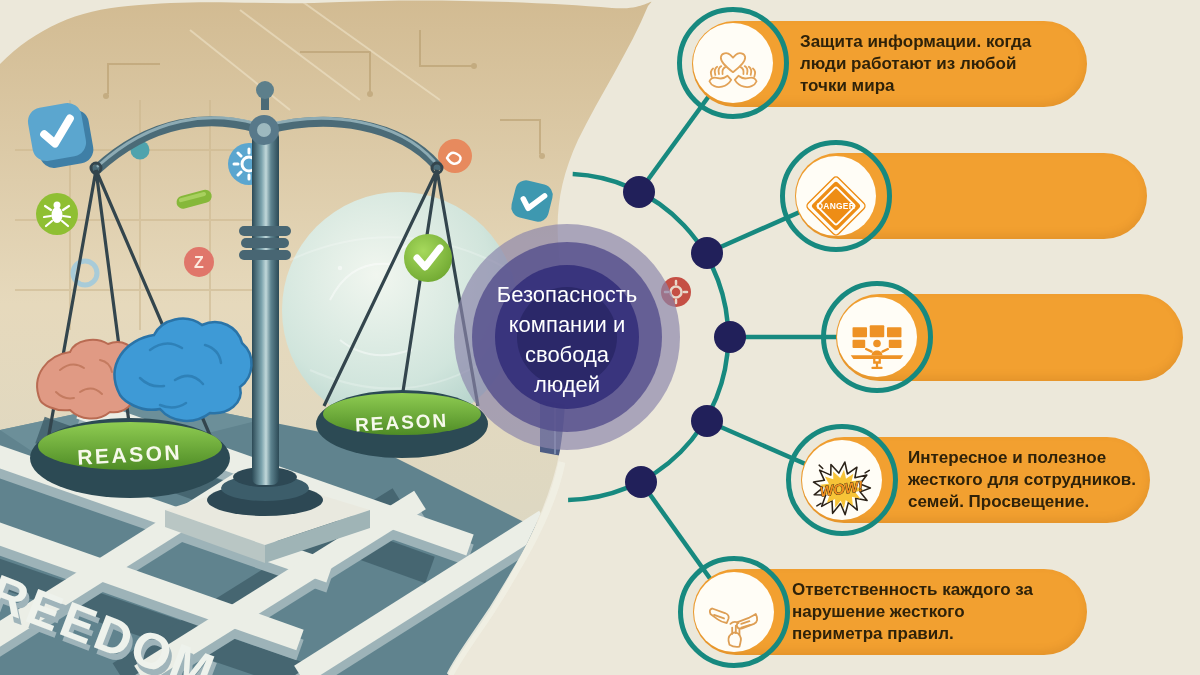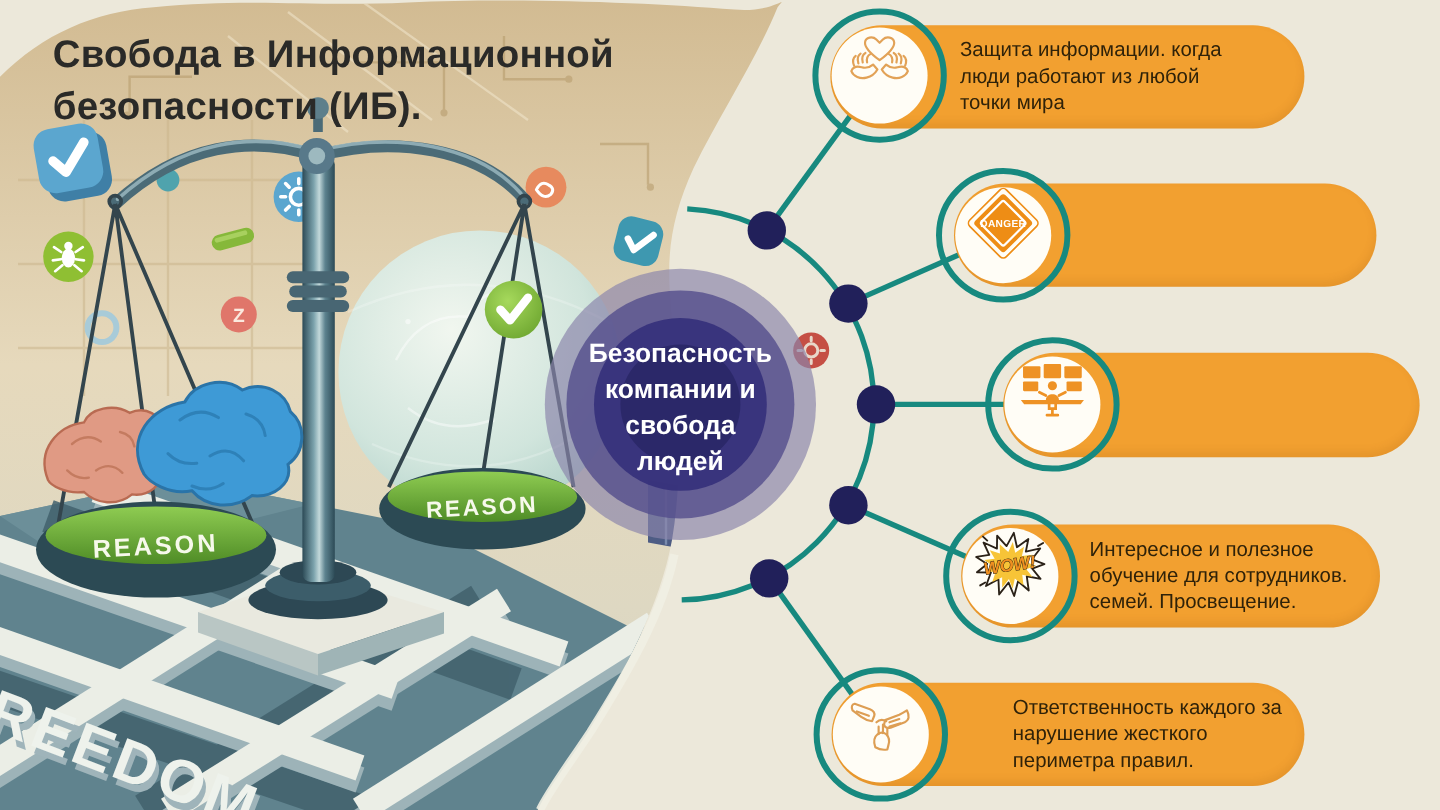--- a/index.html
+++ b/index.html
@@ -11,37 +11,37 @@
   body{background:var(--bg);font-family:"Liberation Sans","DejaVu Sans",sans-serif;position:relative;}
   #stage{position:absolute;left:0;top:0;width:1200px;height:675px;}
   #scene-svg{position:absolute;left:0;top:0;}
   .title{
     position:absolute;left:44px;top:24px;width:600px;
     font-size:32px;font-weight:800;line-height:1.35;color:var(--title);
     white-space:pre-line;letter-spacing:.2px;
   }
   .center-text{
     position:absolute;left:467px;top:280px;width:200px;text-align:center;
-    color:var(--center-text);font-weight:700;font-size:22px;line-height:30px;
+    color:var(--center-text);font-weight:400;font-size:22px;line-height:30px;
     white-space:pre-line;
   }
   .ring{
     position:absolute;width:112px;height:112px;border:5px solid var(--teal);
     border-radius:50%;z-index:3;
   }
   .pill{
     position:absolute;background:var(--pill);border-radius:44px;z-index:2;
     box-shadow:inset 0 -4px 8px rgba(120,60,0,.12);
   }
   .icon-circle{
     position:absolute;width:80px;height:80px;background:#fffdf6;border-radius:50%;
-    z-index:4;display:flex;align-items:flex-start;justify-content:center;
+    z-index:4;display:flex;align-items:flex-end;justify-content:center;
   }
   .item-text{
-    position:absolute;z-index:5;font-weight:400;font-size:17px;line-height:22px;
+    position:absolute;z-index:5;font-weight:700;font-size:17px;line-height:22px;
     color:var(--pill-text);white-space:pre-line;
   }
 </style>
 </head>
 <body>
 
 <div id="stage">
 
   <svg id="scene-svg" width="1200" height="675" viewBox="0 0 1200 675">
     <defs>
@@ -291,22 +291,20 @@
       <g fill="#21205a">
         <circle cx="639" cy="192" r="16"></circle>
         <circle cx="707" cy="253" r="16"></circle>
         <circle cx="730" cy="337" r="16"></circle>
         <circle cx="707" cy="421" r="16"></circle>
         <circle cx="641" cy="482" r="16"></circle>
       </g>
     </g>
   </svg>
 
-  <div class="title">Свобода в Информационной
-безопасности (ИБ).</div>
   <div class="center-text">Безопасность
 компании и
 свобода
 людей</div>
 
   <div class="pill" style="left:692px;top:21px;width:395px;height:86px"></div>
   <div class="ring" style="left:677px;top:7px"></div>
   <div class="icon-circle" style="left:693px;top:23px">
     <svg width="58" height="58" viewBox="0 0 64 64">
       <g fill="none" stroke="#e2a257" stroke-width="2" stroke-linecap="round" stroke-linejoin="round">
@@ -374,35 +372,35 @@
         <polygon fill="#fffef6" stroke="#2b2218" stroke-width="1.6" stroke-linejoin="round" points="32,4 36,16 45,8 44,19 56,15 50,25 61,28 51,33 59,41 47,40 50,52 40,45 38,58 32,47 25,58 23,45 13,52 16,40 4,41 12,33 2,28 13,25 7,15 19,19 18,8 27,16"></polygon>
         <polygon fill="#f7c437" points="32,12 35,21 42,15 41,23 50,21 45,28 54,30 46,34 52,40 43,39 45,48 37,43 36,52 32,44 27,52 26,43 18,48 20,39 11,40 17,34 9,30 18,28 13,21 22,23 21,15 29,21"></polygon>
         <g stroke="#2b2218" stroke-width="1.6" stroke-linecap="round">
           <path d="M6,10 l4,3 M58,10 l-4,3 M8,52 l4,-3"></path>
         </g>
       </g>
       <text transform="translate(32,37) rotate(-8)" text-anchor="middle" font-size="15" font-weight="800" font-style="italic" fill="#f08f1f" stroke="#281f12" stroke-width="0.8" paint-order="stroke" font-family="Liberation Sans, sans-serif">WOW!</text>
     </svg>
   </div>
   <div class="item-text" style="left:908px;top:447px">Интересное и полезное
-обучение для сотрудников.
+жесткого для сотрудников.
 семей. Просвещение.</div>
 
   <div class="pill" style="left:693px;top:569px;width:394px;height:86px"></div>
   <div class="ring" style="left:678px;top:556px"></div>
   <div class="icon-circle" style="left:694px;top:572px">
     <svg width="58" height="58" viewBox="0 0 64 64">
       <g fill="#fffdf6" stroke="#dd9e54" stroke-width="2" stroke-linecap="round" stroke-linejoin="round">
         <path d="M8,16 l14,5 q5,2 4,6 l-2,5 q-6,-1 -10,-4 l-8,-6 q-2,-5 2,-6 z"></path>
         <path d="M10,23 l11,4" fill="none"></path>
         <path d="M56,22 q4,8 -2,11 l-13,5 q-5,1 -6,-3 l1,-4 l13,-5 q4,-2 7,-4 z"></path>
         <path d="M49,30 l-9,3 M50,34 l-10,3" fill="none"></path>
         <path d="M27,56 q-3,-8 2,-12 q4,-3 8,0 q4,4 2,10 l-1,4 q-6,1 -11,-2 z"></path>
         <path d="M30,44 v-7 M34,43 v-8 M38,45 v-6" fill="none"></path>
         <path d="M28,33 q4,-4 9,-1" fill="none"></path>
       </g>
     </svg>
   </div>
-  <div class="item-text" style="left:844px;top:579px">Ответственность каждого за
+  <div class="item-text" style="left:792px;top:579px">Ответственность каждого за
 нарушение жесткого
 периметра правил.</div>
 
 </div>
 
 </body></html>

